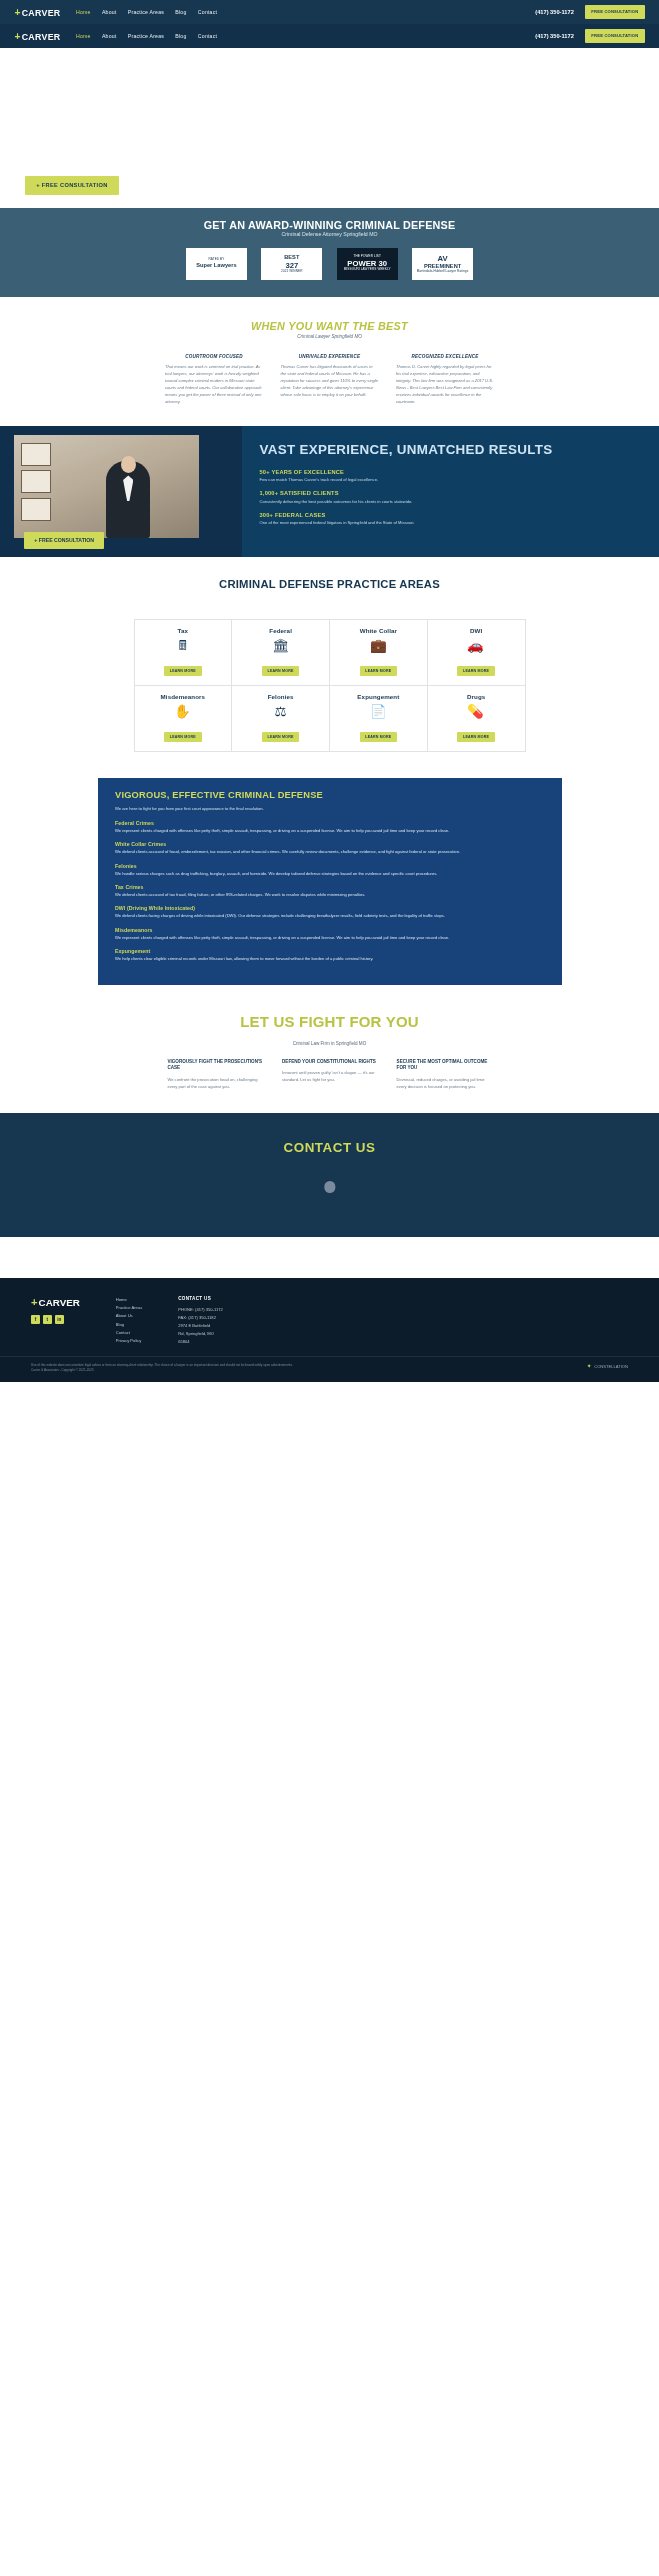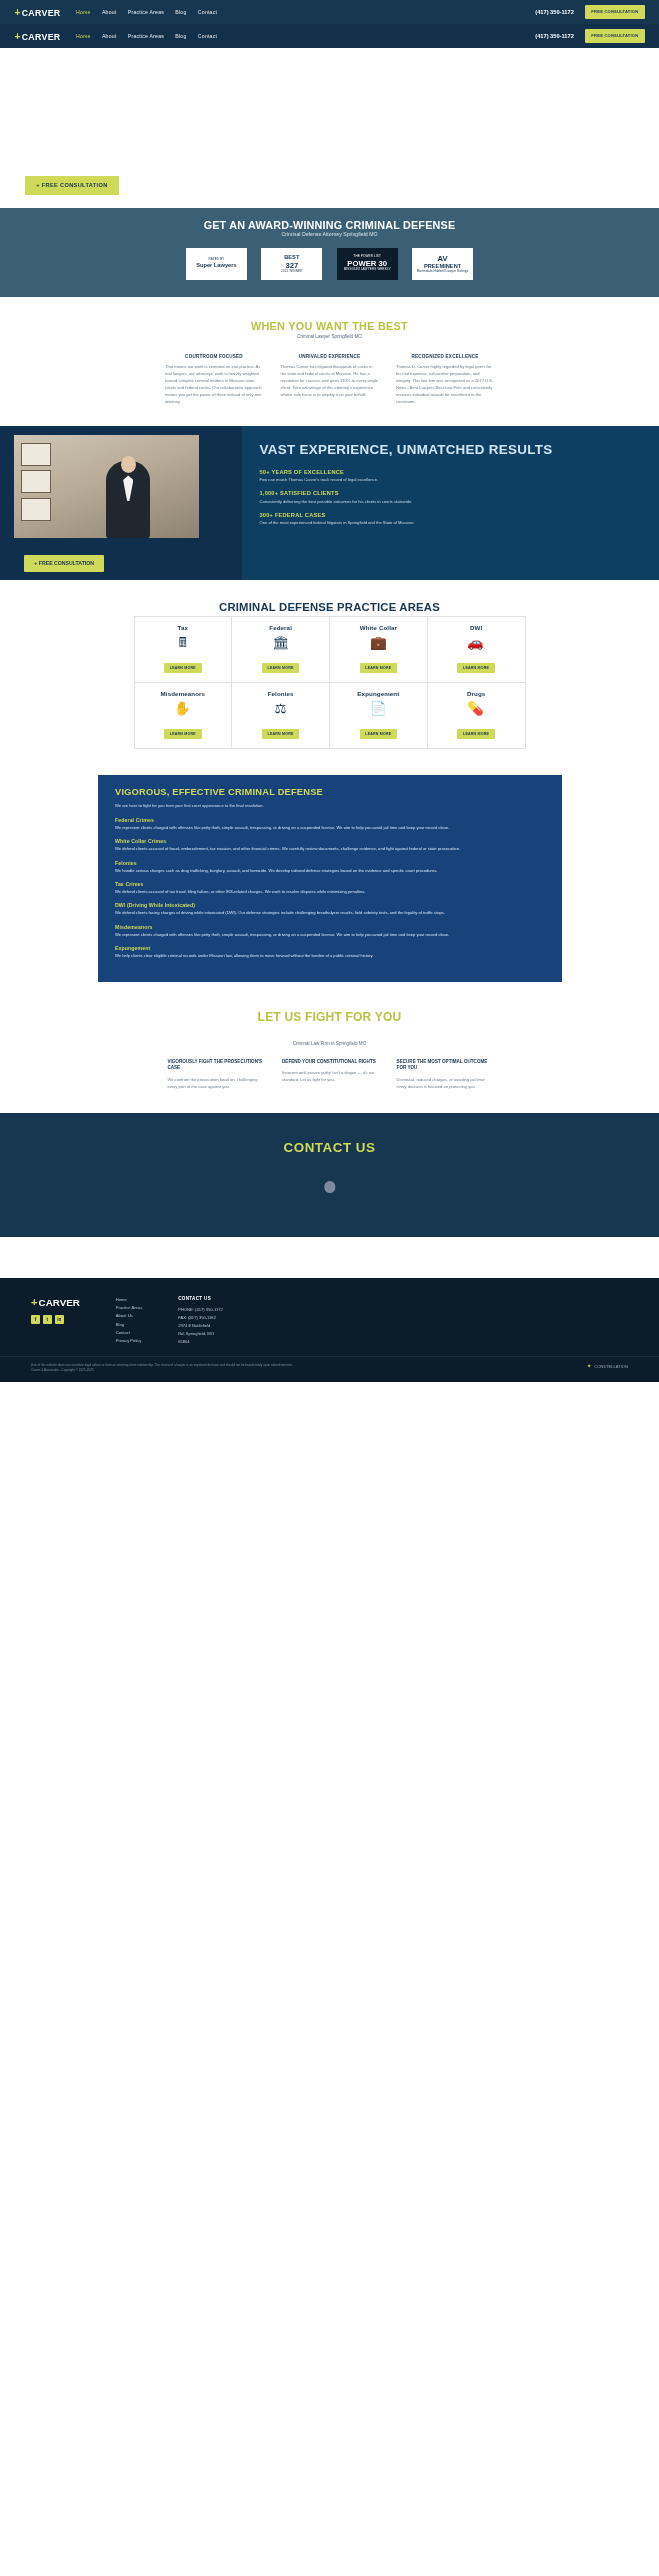--- a/index.html
+++ b/index.html
@@ -118,20 +118,21 @@
   }
   .badge.dark { background: #0d1c2b; color: #fff; }
   .badge .big { font-size: 7.7px; font-weight: bold; }
   .badge .mid { font-size: 5.7px; font-weight: bold; }
   .badge .tiny { font-size: 3.1px; letter-spacing: 0.1px; }
 
   
   .best {
     padding: 23px 0 20.6px;
     text-align: center;
+    font-style: italic;
   }
   .best h2 {
     color: #b9c342;
     font-size: 10.8px;
     letter-spacing: 0.3px;
     margin-bottom: 2.1px;
   }
   .best .sub { color: #5a6b78; font-size: 4.6px; margin-bottom: 14.4px; }
   .best-cols {
     display: flex;
@@ -146,21 +147,21 @@
     font-weight: bold;
     letter-spacing: 0.2px;
     margin-bottom: 5.2px;
     text-align: center;
   }
   .best-col p { color: #6b7b88; font-size: 4.1px; line-height: 1.7; }
 
   
   .exp {
     display: flex;
-    height: 154px;
+    height: 131px;
     margin-bottom: 0;
   }
   .exp-left {
     width: 242px;
     background: #0f2f4c;
     position: relative;
   }
   .exp-photo {
     position: absolute;
     left: 14.4px; top: 9.3px;
@@ -219,21 +220,21 @@
   }
   .stat .desc { color: #c9dbe8; font-size: 4.1px; line-height: 1.5; max-width: 170px; }
 
   
   .practice { padding: 20.6px 0 20.6px; text-align: center; }
   .practice h2 {
     color: #17364f;
     font-size: 11.3px;
     font-weight: bold;
     letter-spacing: 0.2px;
-    margin-bottom: 3px;
+    margin-bottom: 29px;
   }
   .pgrid {
     width: 392px;
     margin: 0 auto;
     display: grid;
     grid-template-columns: repeat(4, 1fr);
     border-top: 0.5px solid #dfe3e6;
     border-left: 0.5px solid #dfe3e6;
   }
   .pcell {
@@ -288,23 +289,23 @@
     font-weight: bold;
     margin-bottom: 2.1px;
     letter-spacing: 0.1px;
   }
   .vig .item p { font-size: 4.1px; line-height: 1.6; color: #dce7f2; max-width: 422px; }
 
   
   .fight { text-align: center; padding: 7.2px 0 23px; }
   .fight h2 {
     color: #b9c342;
-    font-size: 12px;
-    letter-spacing: 0.2px;
-    margin-bottom: 17px;
+    font-size: 15px;
+    letter-spacing: 0.2px;
+    margin-bottom: 11px;
   }
   .fight .sub { color: #5a6b78; font-size: 4.6px; margin-bottom: 13.4px; }
   .fight-cols {
     display: flex;
     justify-content: center;
     gap: 19.6px;
     padding: 0 93px;
   }
   .fight-col { width: 95px; text-align: left; }
   .fight-col h3 {

